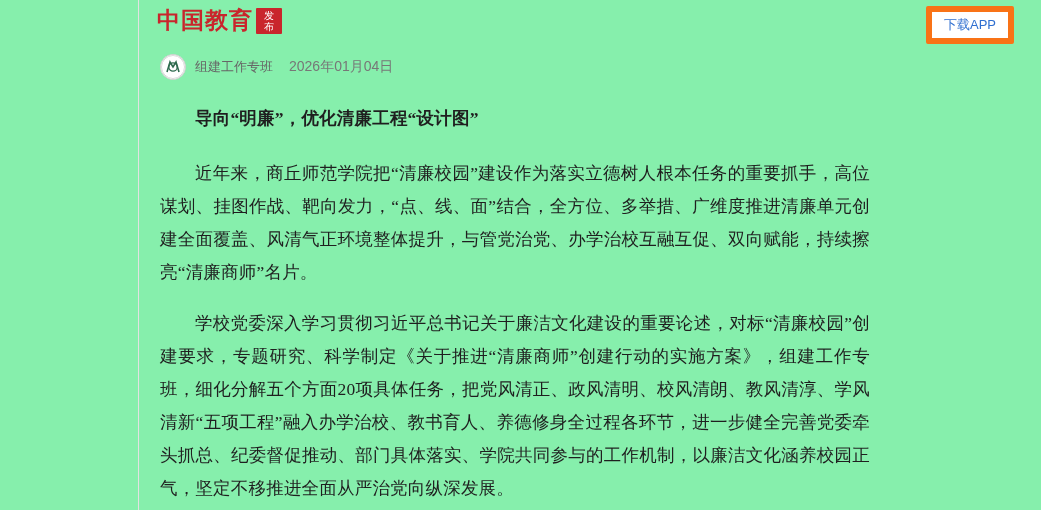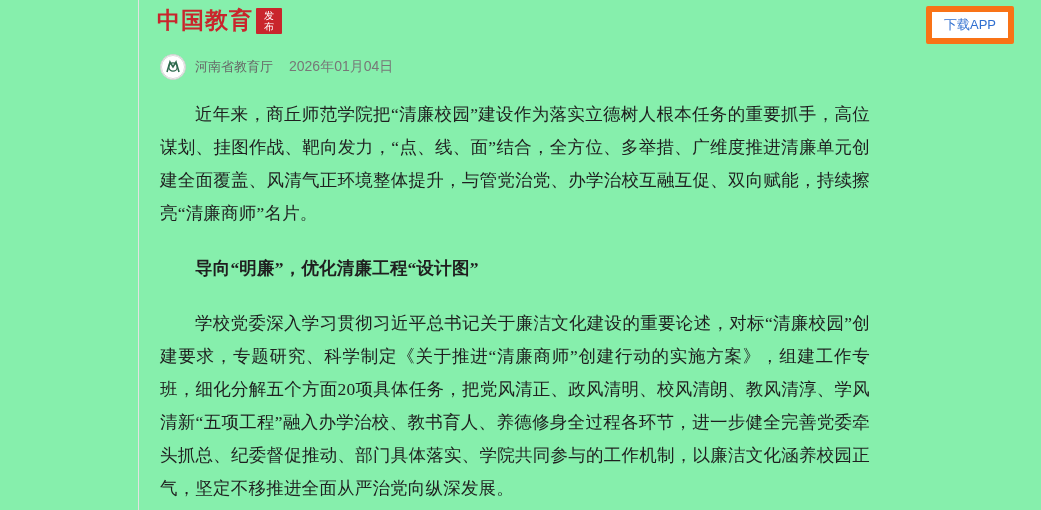--- a/index.html
+++ b/index.html
@@ -167,24 +167,24 @@
 
 
     <div class="meta">
       <span class="meta-avatar">
         <svg width="24" height="24" viewBox="0 0 24 24" aria-hidden="true">
           <circle cx="12" cy="12" r="11.5" fill="#ffffff" stroke="#d8d8d8"></circle>
           <path d="M6 17 L9 7 L12 12 L15 7 L18 17" fill="none" stroke="#2f6b4f" stroke-width="1.6"></path>
           <circle cx="12" cy="12" r="4.2" fill="none" stroke="#2f6b4f" stroke-width="1.2"></circle>
         </svg>
       </span>
-      <span class="meta-source">河南省教育厅</span>
+      <span class="meta-source">组建工作专班</span>
       <span class="meta-date">2026年01月04日</span>
     </div>
 
     <div class="body-text">
+      <p class="para subhead">导向“明廉”，优化清廉工程“设计图”</p>
       <p class="para">近年来，商丘师范学院把“清廉校园”建设作为落实立德树人根本任务的重要抓手，高位谋划、挂图作战、靶向发力，“点、线、面”结合，全方位、多举措、广维度推进清廉单元创建全面覆盖、风清气正环境整体提升，与管党治党、办学治校互融互促、双向赋能，持续擦亮“清廉商师”名片。</p>
-      <p class="para subhead">导向“明廉”，优化清廉工程“设计图”</p>
       <p class="para">学校党委深入学习贯彻习近平总书记关于廉洁文化建设的重要论述，对标“清廉校园”创建要求，专题研究、科学制定《关于推进“清廉商师”创建行动的实施方案》，组建工作专班，细化分解五个方面20项具体任务，把党风清正、政风清明、校风清朗、教风清淳、学风清新“五项工程”融入办学治校、教书育人、养德修身全过程各环节，进一步健全完善党委牵头抓总、纪委督促推动、部门具体落实、学院共同参与的工作机制，以廉洁文化涵养校园正气，坚定不移推进全面从严治党向纵深发展。</p>
     </div>
 
   </div>
 </div>
 
 </body></html>

